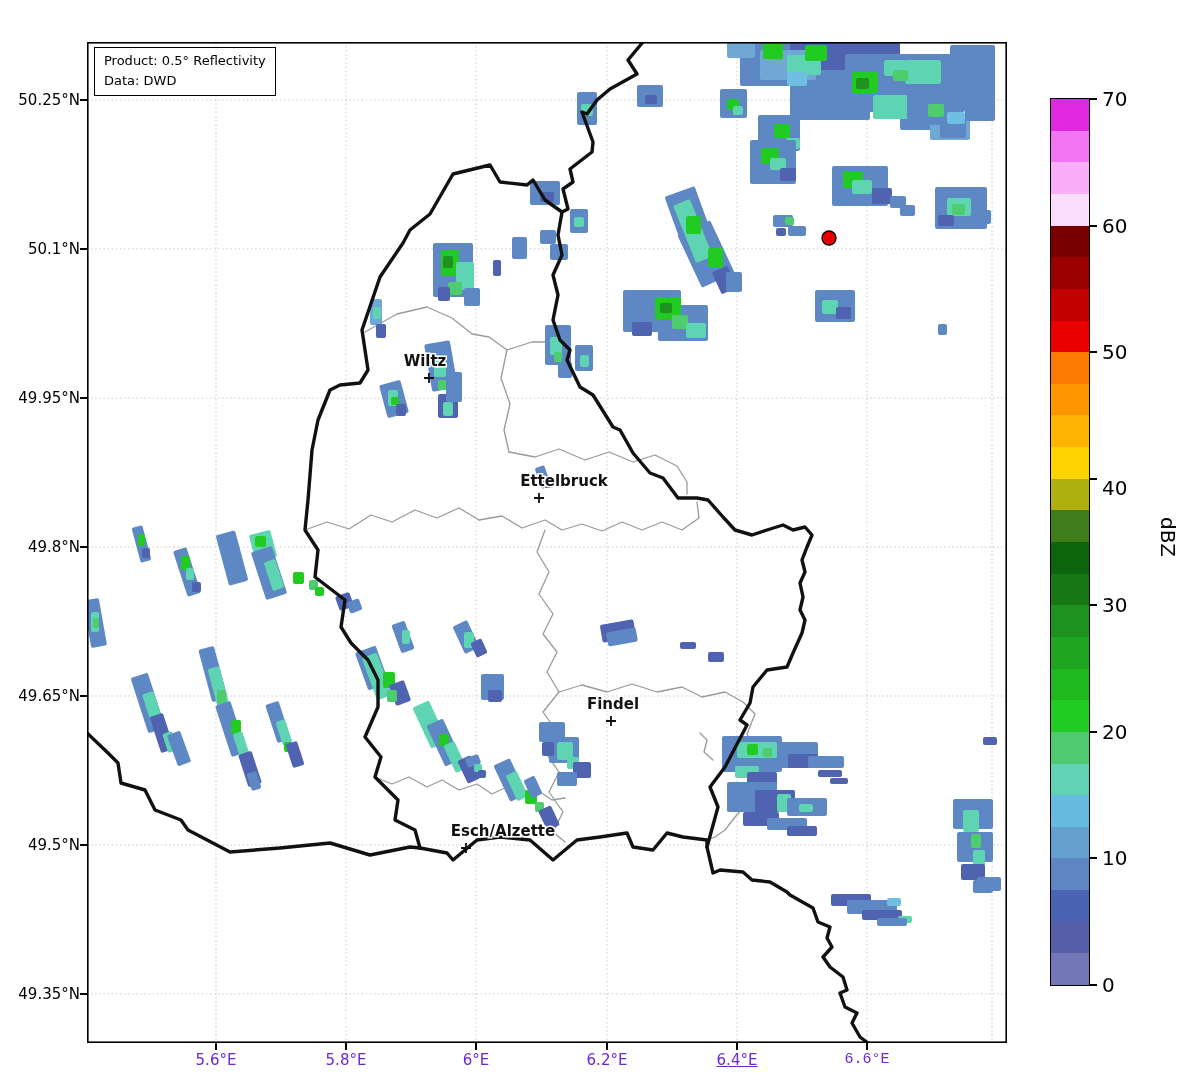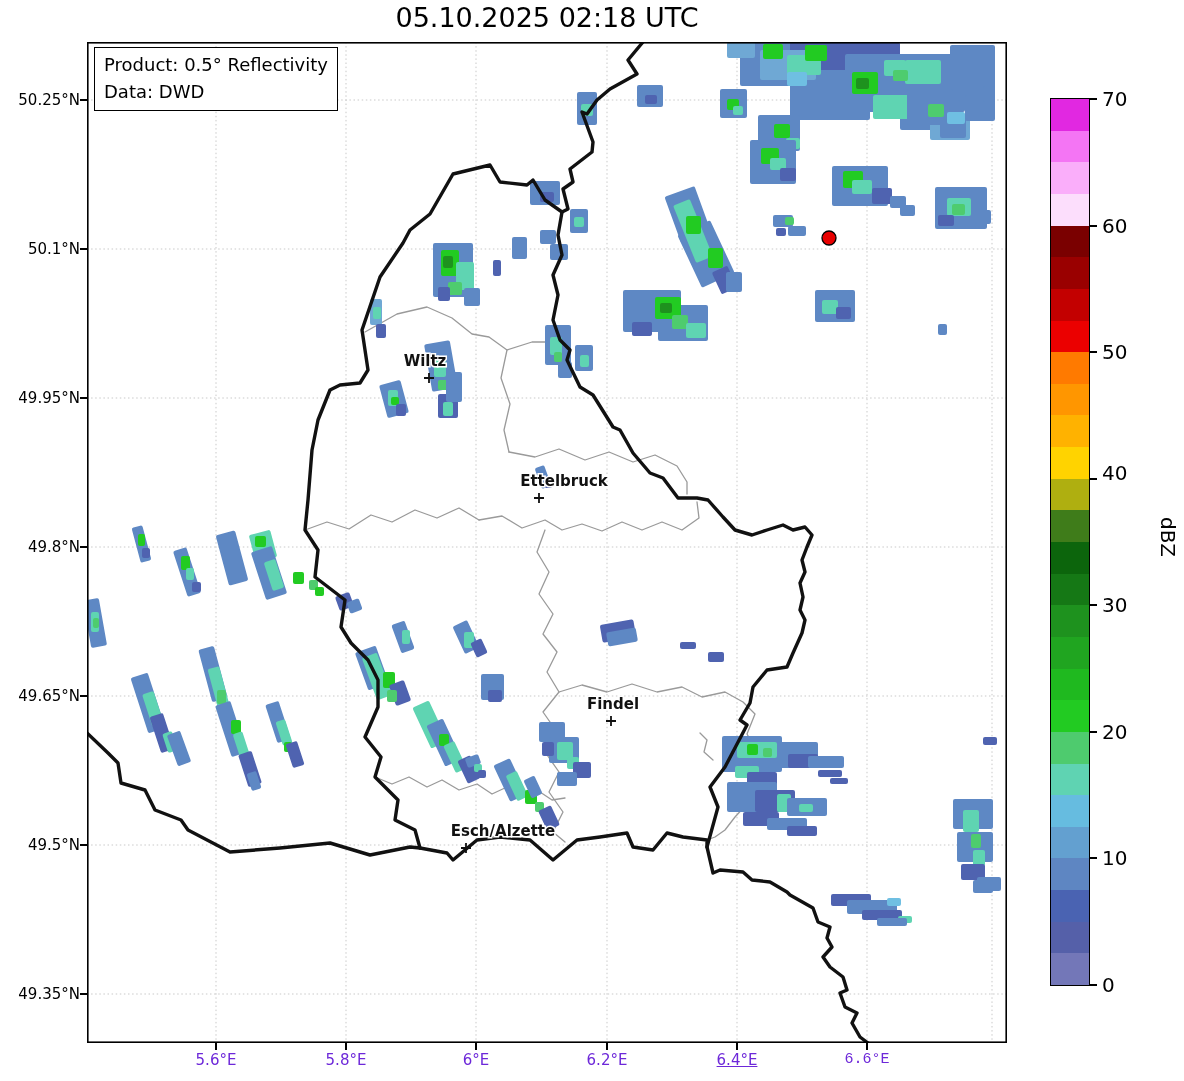--- a/index.html
+++ b/index.html
@@ -3,39 +3,38 @@
 <meta charset="utf-8">
 <style>
   html,body{margin:0;padding:0;background:#fff;}
   body{font-family:"DejaVu Sans","Liberation Sans",sans-serif;}
   #stage{position:relative;width:1184px;height:1081px;background:#fff;overflow:hidden;}
   #title{position:absolute;left:87px;top:2px;width:920px;text-align:center;
          font-size:27px;color:#000;letter-spacing:0px;}
   #mapwrap{position:absolute;left:87px;top:42px;width:920px;height:1001px;}
   #mapsvg{position:absolute;left:0;top:0;}
   #infobox{position:absolute;left:94px;top:47px;background:#fff;border:1.5px solid #000;
-           padding:3px 9px 5px 9px;font-size:18px;line-height:1.5;color:#000;z-index:5;}
+           padding:3px 9px 5px 9px;font-size:13px;line-height:1.5;color:#000;z-index:5;}
   .lat-tick{position:absolute;right:1104px;width:90px;text-align:right;font-size:15px;color:#000;
             transform:translateY(-50%);}
   .lon-tick{position:absolute;top:1051px;width:80px;text-align:center;font-size:15px;color:#6d28d9;
             transform:translateX(-50%);}
   .tickmark{position:absolute;background:#000;}
   #colorbar{position:absolute;left:1050px;top:98px;width:40px;height:888px;
             border:1.2px solid #000;box-sizing:border-box;}
   .cb-seg{position:absolute;left:0;width:100%;}
   .cb-ticklabel{position:absolute;left:1102px;font-size:20px;color:#000;transform:translateY(-52%);}
   .cb-tickmark{position:absolute;left:1090px;width:7px;height:1.6px;background:#000;}
   #cb-title{position:absolute;left:1145px;top:525px;width:46px;text-align:center;
             font-size:20px;color:#000;transform:rotate(90deg);}
 </style>
 </head>
 <body>
 
 <div id="stage">
-  <div id="title">05.10.2025 02:18 UTC</div>
 
   <div id="mapwrap">
     <svg id="mapsvg" width="920" height="1001" viewBox="0 0 920 1001">
         <line x1="129" y1="0" x2="129" y2="1001" stroke="#c9c9c9" stroke-width="1" stroke-dasharray="1.5 2.6"></line>
         <line x1="259" y1="0" x2="259" y2="1001" stroke="#c9c9c9" stroke-width="1" stroke-dasharray="1.5 2.6"></line>
         <line x1="389" y1="0" x2="389" y2="1001" stroke="#c9c9c9" stroke-width="1" stroke-dasharray="1.5 2.6"></line>
         <line x1="520" y1="0" x2="520" y2="1001" stroke="#c9c9c9" stroke-width="1" stroke-dasharray="1.5 2.6"></line>
         <line x1="650" y1="0" x2="650" y2="1001" stroke="#c9c9c9" stroke-width="1" stroke-dasharray="1.5 2.6"></line>
         <line x1="780" y1="0" x2="780" y2="1001" stroke="#c9c9c9" stroke-width="1" stroke-dasharray="1.5 2.6"></line>
         <line x1="905" y1="0" x2="905" y2="1001" stroke="#c9c9c9" stroke-width="1" stroke-dasharray="1.5 2.6"></line>
@@ -362,21 +361,21 @@
   <div id="cb-ticks">
       <div class="cb-tickmark" style="top: 984px;"></div>
       <div class="cb-ticklabel" style="top: 984.8px;">0</div>
       <div class="cb-tickmark" style="top: 857.486px;"></div>
       <div class="cb-ticklabel" style="top: 858.286px;">10</div>
       <div class="cb-tickmark" style="top: 730.971px;"></div>
       <div class="cb-ticklabel" style="top: 731.771px;">20</div>
       <div class="cb-tickmark" style="top: 604.457px;"></div>
       <div class="cb-ticklabel" style="top: 605.257px;">30</div>
       <div class="cb-tickmark" style="top: 477.943px;"></div>
-      <div class="cb-ticklabel" style="top: 473px;">40</div>
+      <div class="cb-ticklabel" style="top: 488px;">40</div>
       <div class="cb-tickmark" style="top: 351.429px;"></div>
       <div class="cb-ticklabel" style="top: 352.229px;">50</div>
       <div class="cb-tickmark" style="top: 224.914px;"></div>
       <div class="cb-ticklabel" style="top: 225.714px;">60</div>
       <div class="cb-tickmark" style="top: 98.4px;"></div>
       <div class="cb-ticklabel" style="top: 99.2px; text-align: right;">70</div>
     </div>
   <div id="cb-title">dBZ</div>
 </div>
 

